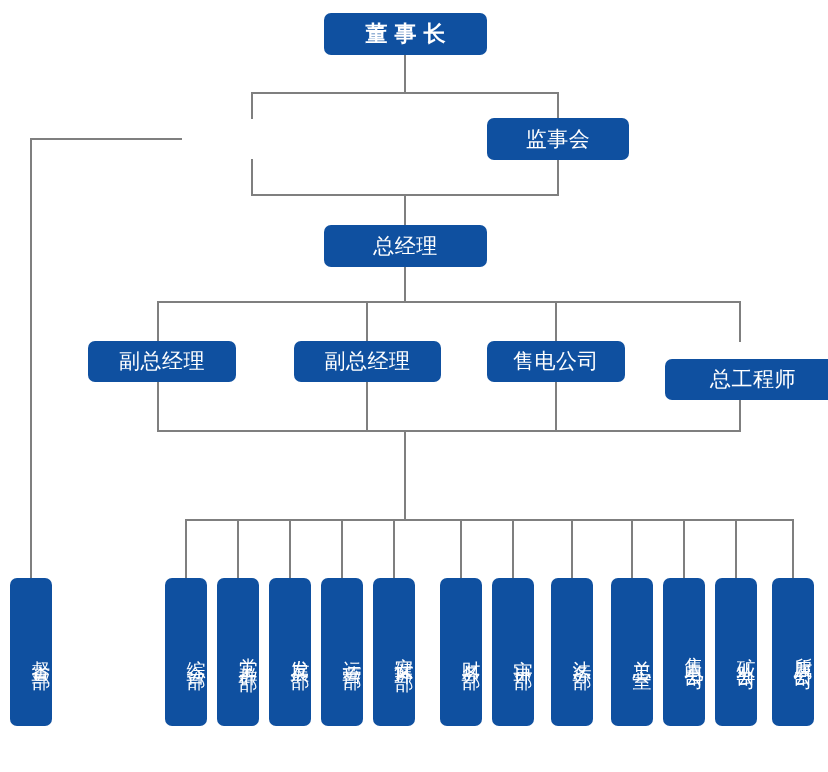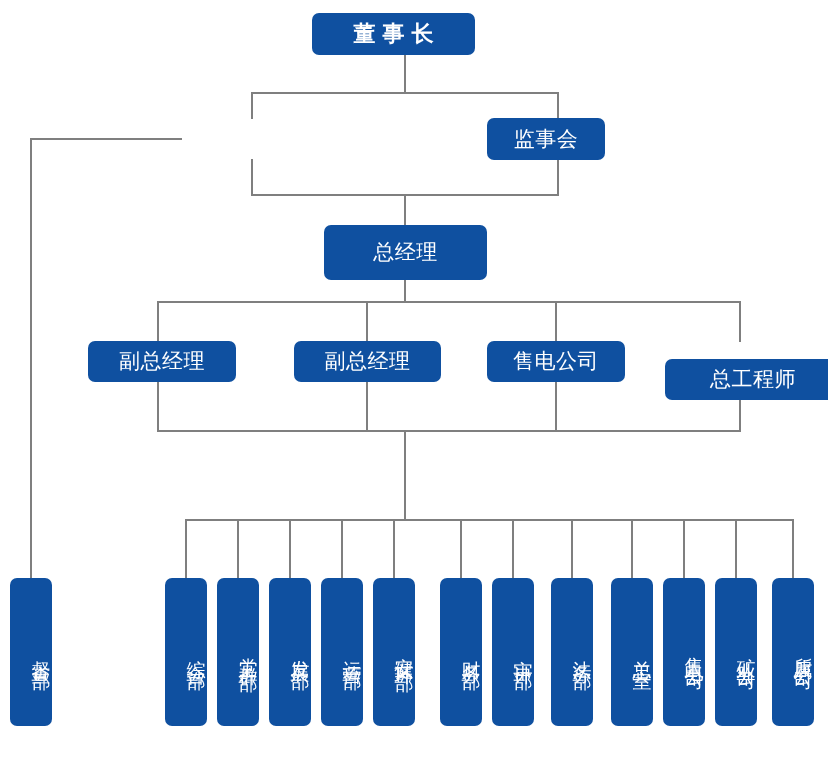--- a/index.html
+++ b/index.html
@@ -105,25 +105,25 @@
   <div class="line v" style="left:341px; top:519px; height:60px;"></div>
   <div class="line v" style="left:393px; top:519px; height:60px;"></div>
   <div class="line v" style="left:460px; top:519px; height:60px;"></div>
   <div class="line v" style="left:512px; top:519px; height:60px;"></div>
   <div class="line v" style="left:571px; top:519px; height:60px;"></div>
   <div class="line v" style="left:631px; top:519px; height:60px;"></div>
   <div class="line v" style="left:683px; top:519px; height:60px;"></div>
   <div class="line v" style="left:735px; top:519px; height:60px;"></div>
   <div class="line v" style="left:792px; top:519px; height:60px;"></div>
 
-  <div class="node h-node root" style="left:312px; top:13px; width:163px; height:42px;">董事长</div>
+  <div class="node h-node root" style="left:324px; top:13px; width:163px; height:42px;">董事长</div>
 
-  <div class="node h-node" style="left:487px; top:118px; width:118px; height:42px;">监事会</div>
+  <div class="node h-node" style="left:487px; top:118px; width:142px; height:42px;">监事会</div>
 
-  <div class="node h-node" style="left:324px; top:225px; width:163px; height:55px;">总经理</div>
+  <div class="node h-node" style="left:324px; top:225px; width:163px; height:42px;">总经理</div>
 
   <div class="node h-node" style="left:88px; top:341px; width:148px; height:41px;">副总经理</div>
   <div class="node h-node" style="left:294px; top:341px; width:147px; height:41px;">副总经理</div>
   <div class="node h-node" style="left:487px; top:341px; width:138px; height:41px;">售电公司</div>
   <div class="node h-node" style="left:665px; top:359px; width:176px; height:41px;">总工程师</div>
 
   <div class="node v-node" style="left:10px; top:578px; width:42px; height:148px;">督查部</div>
   <div class="node v-node" style="left:165px; top:578px; width:42px; height:148px;">综合部</div>
   <div class="node v-node" style="left:217px; top:578px; width:42px; height:148px;">党工群部</div>
   <div class="node v-node" style="left:269px; top:578px; width:42px; height:148px;">发展部</div>

